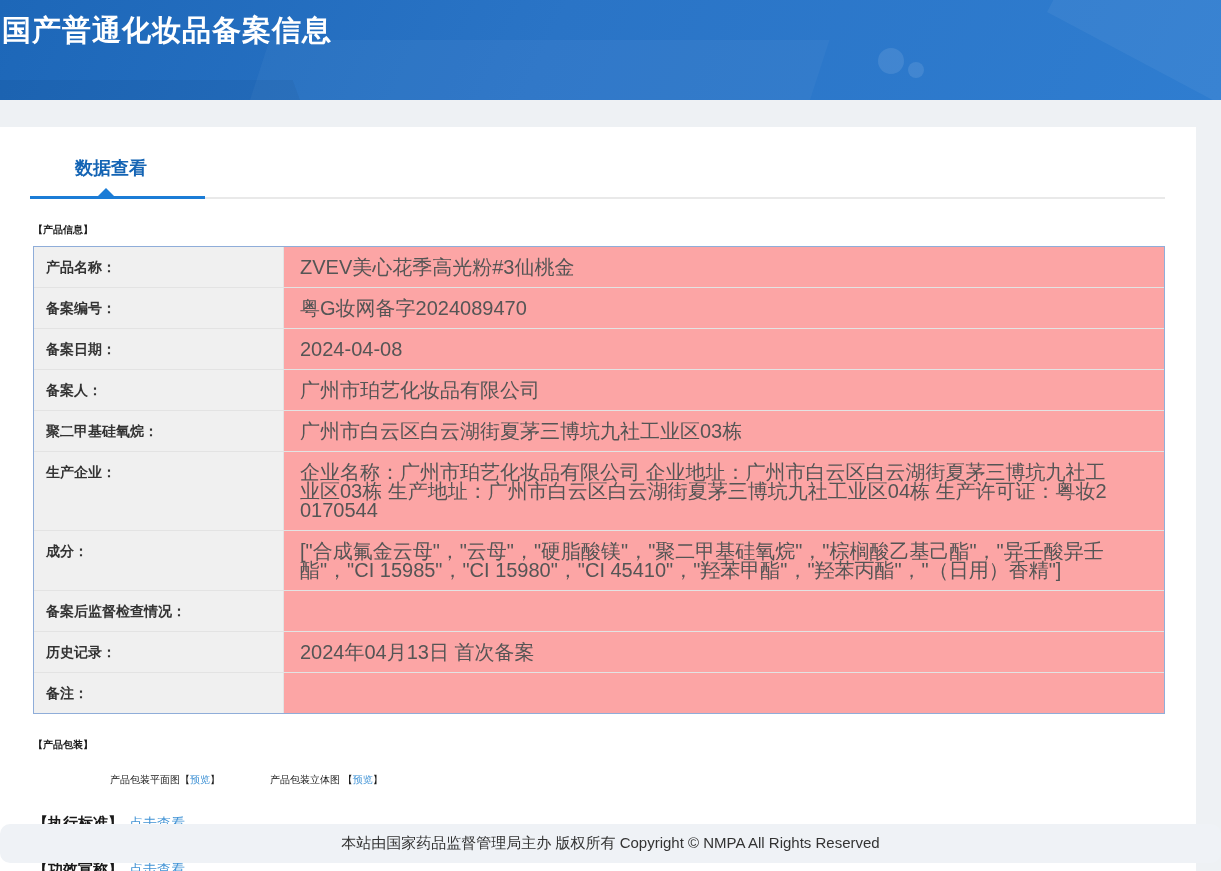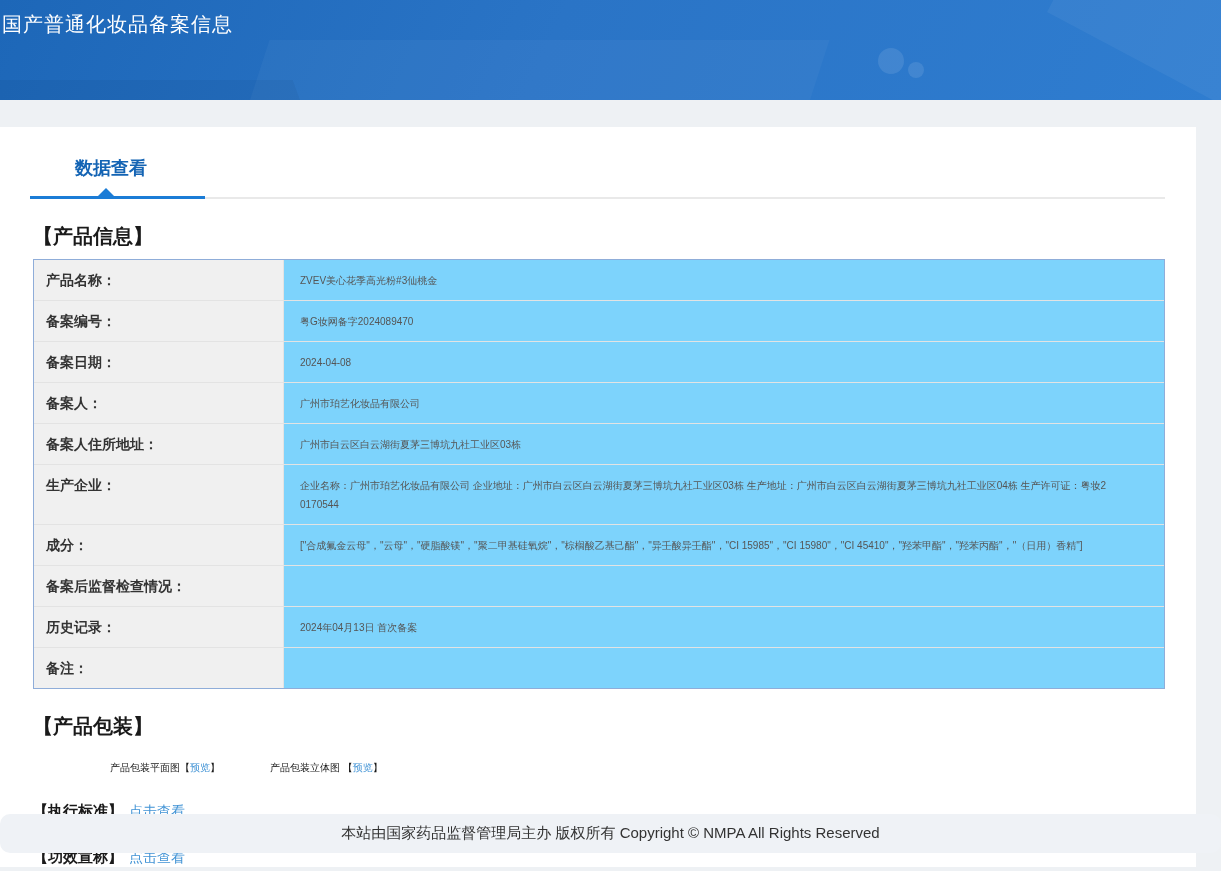--- a/index.html
+++ b/index.html
@@ -11,21 +11,21 @@
   }
   
   .site-header {
     position: relative;
     width: 100%; height: 100px;
     background: linear-gradient(115deg, #1d67b8 0%, #2a74c6 45%, #2f7dd0 100%);
     overflow: hidden;
   }
   .site-header .title {
     position: absolute; left: 2px; top: 11px;
-    color: #ffffff; font-size: 20px; font-weight: normal;
+    color: #ffffff; font-size: 29px; font-weight: bold;
     letter-spacing: 1px;
   }
   .decor { position: absolute; pointer-events: none; }
   .decor.c1 { left: 878px; top: 48px; width: 26px; height: 26px; border-radius: 50%; background: rgba(255,255,255,0.10); }
   .decor.c2 { left: 908px; top: 62px; width: 16px; height: 16px; border-radius: 50%; background: rgba(255,255,255,0.10); }
   .decor.p1 { left: 1060px; top: -40px; width: 260px; height: 120px; background: rgba(255,255,255,0.05); transform: rotate(28deg); }
   .decor.p2 { left: 250px; top: 40px; width: 560px; height: 120px; background: rgba(255,255,255,0.035); transform: skewX(-18deg); }
   .decor.p3 { left: 0px; top: 80px; width: 300px; height: 40px; background: rgba(0,0,0,0.04); transform: skewX(20deg); }
 
   
@@ -51,61 +51,61 @@
   .tab-line .pointer {
     position: absolute; left: 68px; bottom: 3px;
     width: 0; height: 0;
     border-left: 8px solid transparent;
     border-right: 8px solid transparent;
     border-bottom: 8px solid #1b7cd6;
   }
 
   .content { padding: 0 31px 0 33px; }
   .section-heading {
-    font-size: 20px; font-weight: bold; color: #1a1a1a;
+    font-size: 10px; font-weight: bold; color: #1a1a1a;
     margin-top: 24px; margin-bottom: 9px;
   }
 
   
   .info-table {
     border: 1px solid #8fadd9;
     width: 1132px;
   }
   .trow { display: flex; min-height: 40px; border-top: 1px solid #e3e3e3; }
   .trow:first-child { border-top: none; }
   .tlabel {
     flex: 0 0 250px;
     background: #f0f0f0;
     border-right: 1px solid #e3e3e3;
     font-weight: bold; font-size: 14px; color: #333;
     padding: 11px 8px 10px 12px;
     line-height: 19px;
   }
   .tvalue {
     flex: 1 1 auto;
-    background: #7dd3fc;
-    font-size: 10px; color: #555;
+    background: #fca5a5;
+    font-size: 20px; color: #555;
     padding: 11px 55px 10px 16px;
     line-height: 19px;
     word-break: break-all;
   }
 
   
   .packaging-row { display: flex; align-items: center; margin: 21px 0 0 77px; font-size: 10px; color: #1a1a1a; text-align: center; }
   .packaging-item { white-space: nowrap; }
   .packaging-item + .packaging-item { margin-left: 50px; }
   .bracket { color: #1a1a1a; font-weight: normal; }
   a.link { color: #4193d5; text-decoration: none; cursor: pointer; }
   .link-row { display: flex; align-items: center; margin-top: 27px; }
   .link-row .row-heading { font-size: 15px; font-weight: bold; color: #1a1a1a; }
   .link-row a.link { margin-left: 6px; font-size: 14px; }
 
   
   .site-footer {
-    position: absolute; left: 0; bottom: 18px;
+    position: absolute; left: 0; bottom: 8px;
     width: 100%; height: 39px;
     background: #eff2f6;
     display: flex; align-items: center; justify-content: center; border-radius: 10px;
   }
   .site-footer .footer-text { font-size: 15px; color: #333; }
 </style>
 </head>
 <body>
 
 <header class="site-header">
@@ -141,21 +141,21 @@
         </div>
       <div class="trow">
           <div class="tlabel">备案日期：</div>
           <div class="tvalue">2024-04-08</div>
         </div>
       <div class="trow">
           <div class="tlabel">备案人：</div>
           <div class="tvalue">广州市珀艺化妆品有限公司</div>
         </div>
       <div class="trow">
-          <div class="tlabel">备案人住所地址：</div>
+          <div class="tlabel">聚二甲基硅氧烷：</div>
           <div class="tvalue">广州市白云区白云湖街夏茅三博坑九社工业区03栋</div>
         </div>
       <div class="trow">
           <div class="tlabel">生产企业：</div>
           <div class="tvalue">企业名称：广州市珀艺化妆品有限公司 企业地址：广州市白云区白云湖街夏茅三博坑九社工业区03栋 生产地址：广州市白云区白云湖街夏茅三博坑九社工业区04栋 生产许可证：粤妆20170544</div>
         </div>
       <div class="trow">
           <div class="tlabel">成分：</div>
           <div class="tvalue">["合成氟金云母"，"云母"，"硬脂酸镁"，"聚二甲基硅氧烷"，"棕榈酸乙基己酯"，"异壬酸异壬酯"，"CI 15985"，"CI 15980"，"CI 45410"，"羟苯甲酯"，"羟苯丙酯"，"（日用）香精"]</div>
         </div>

